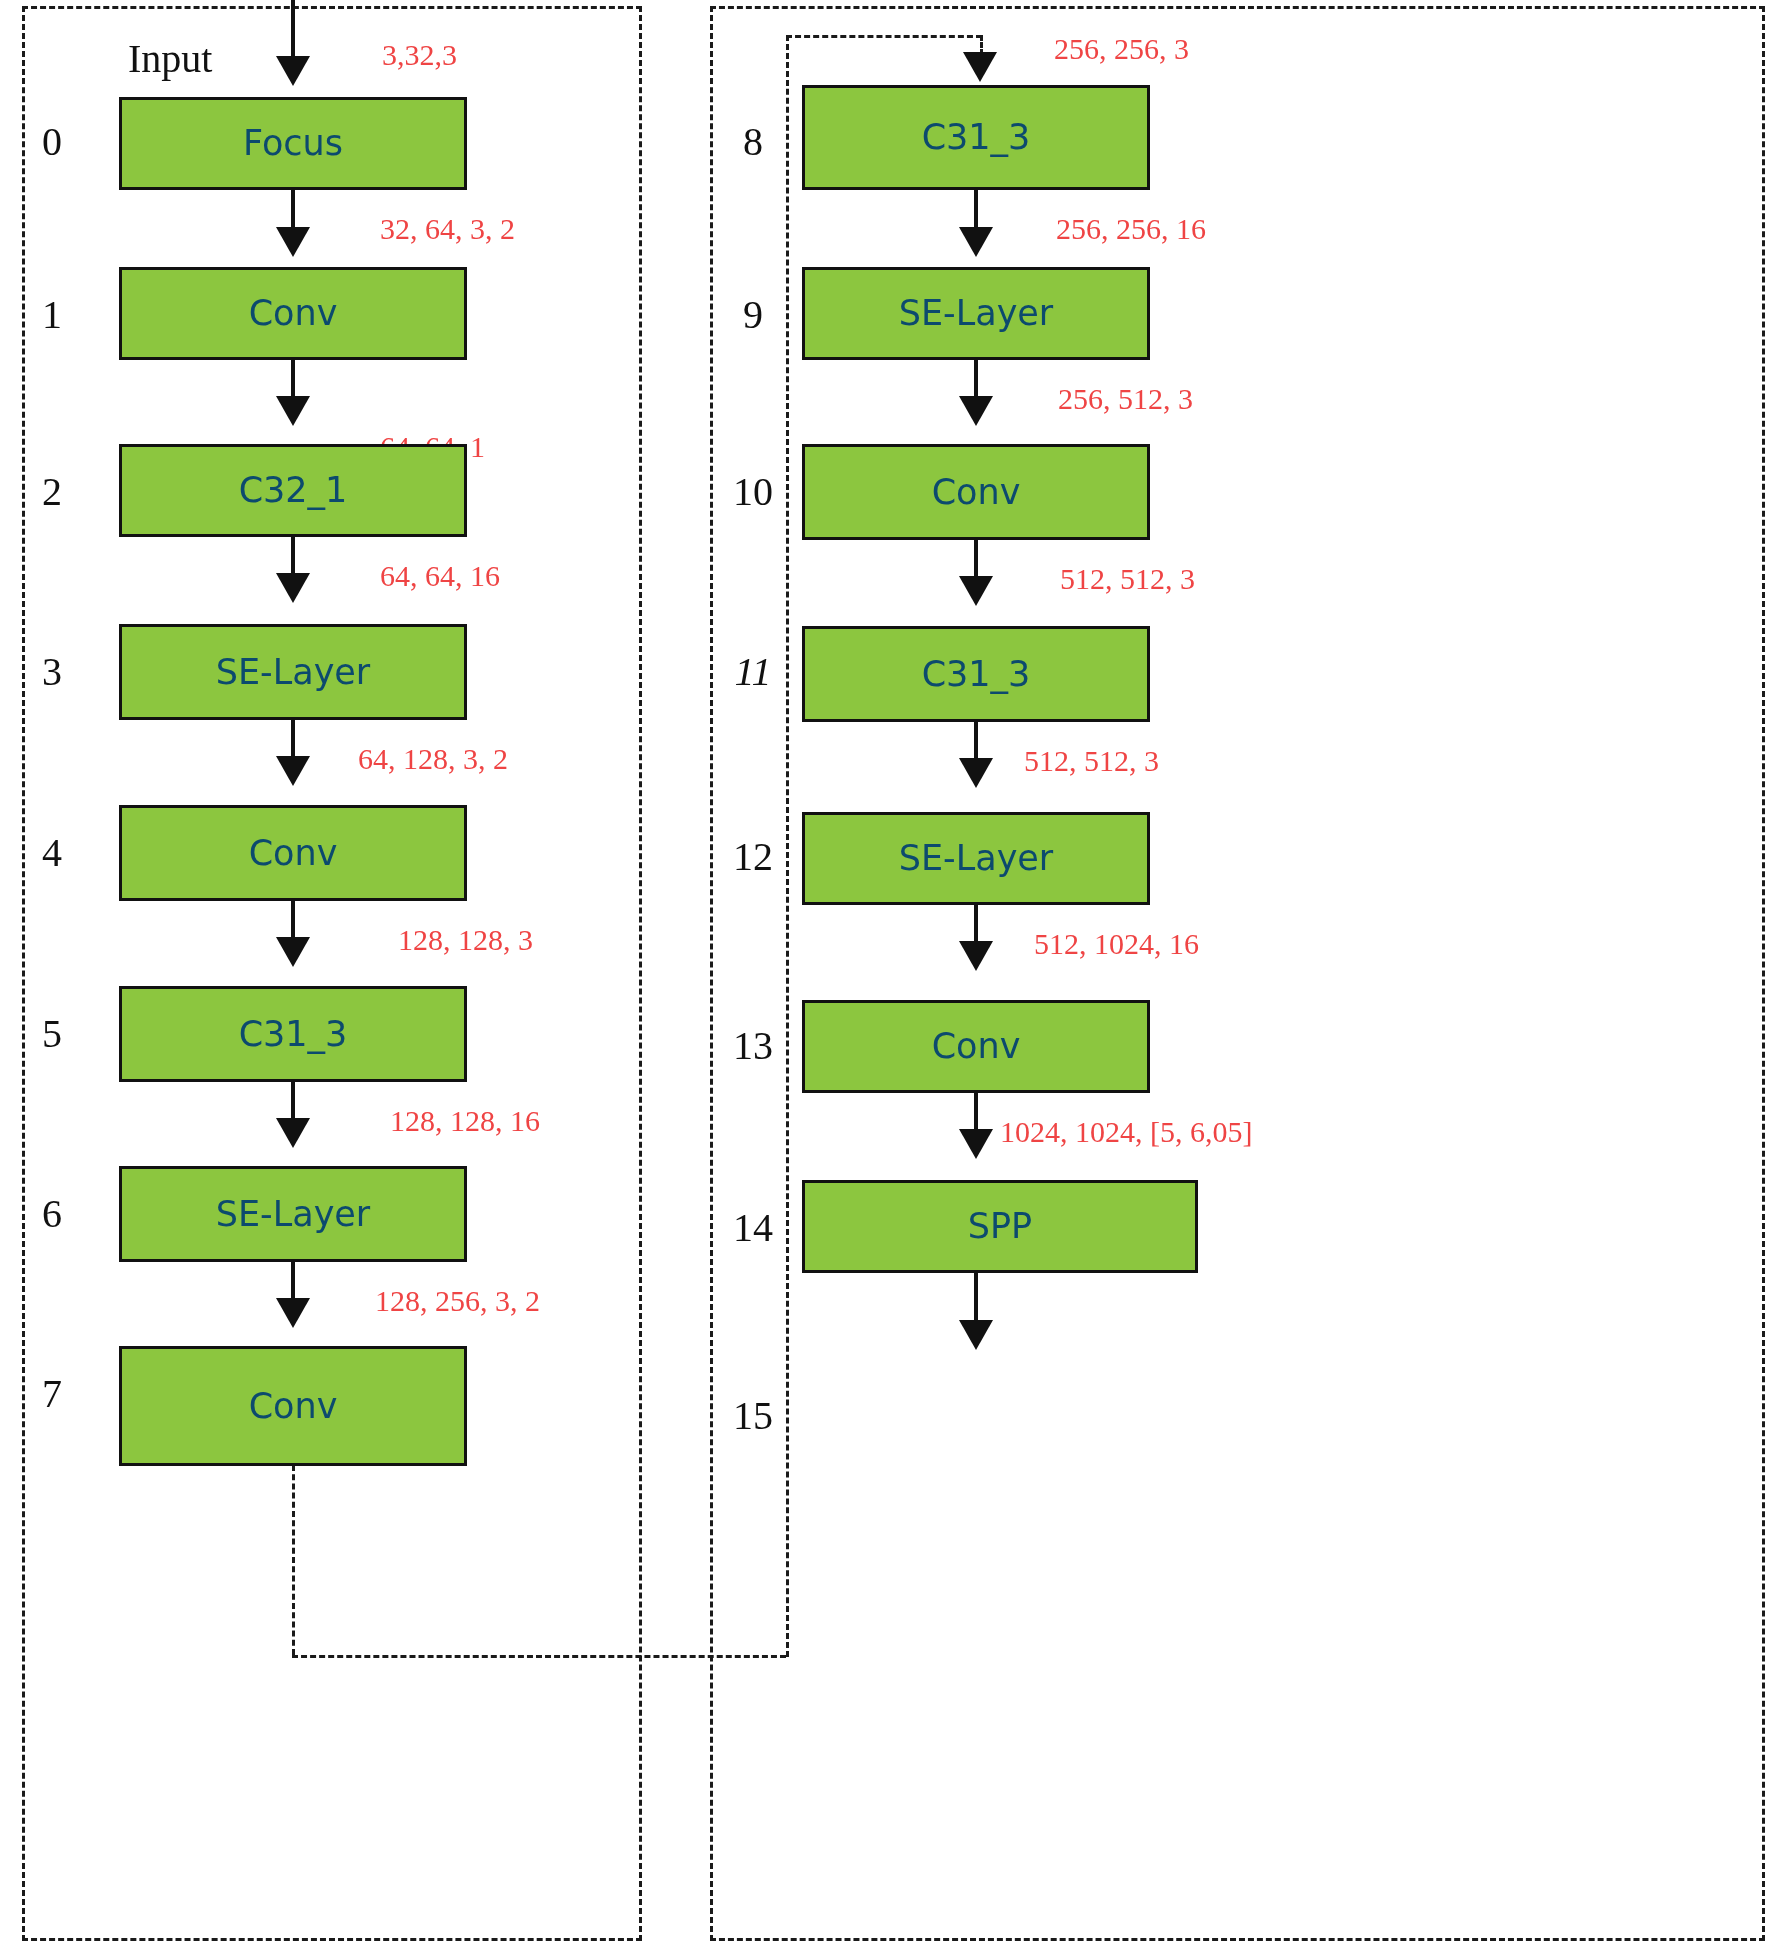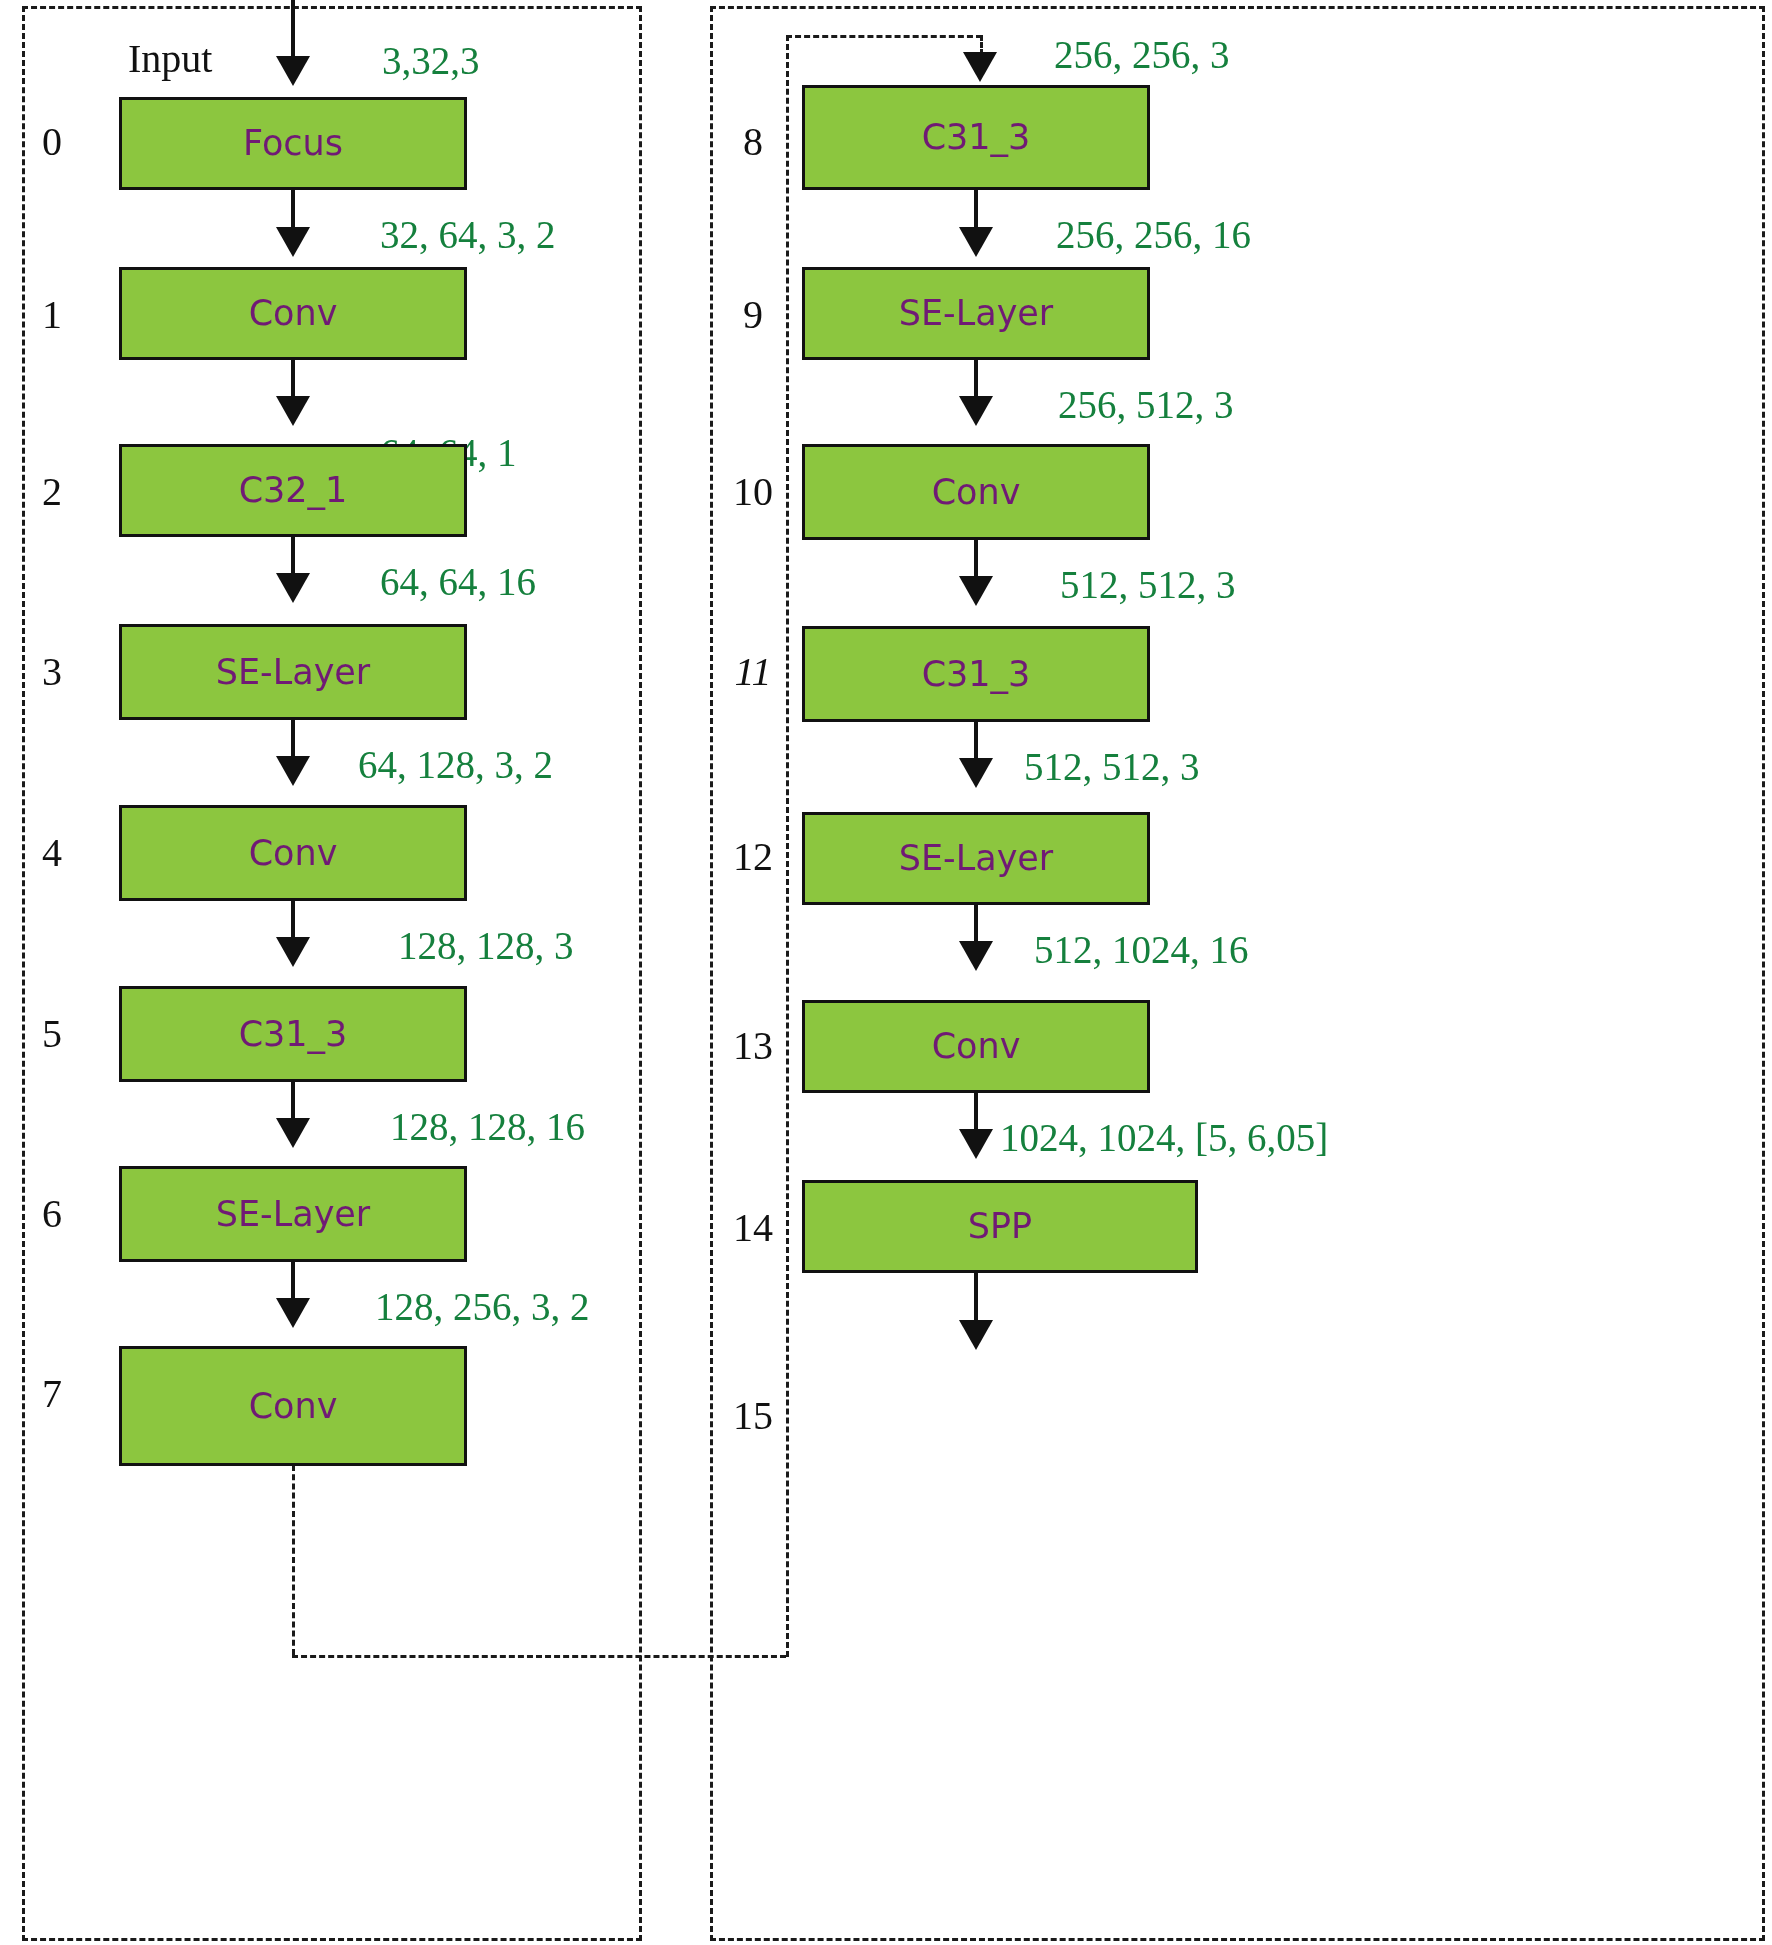--- a/index.html
+++ b/index.html
@@ -12,36 +12,36 @@
   #group-head{left:710px;top:6px;width:1055px;height:1935px;}
 
   
   .dash-seg{position:absolute;background:transparent;}
   .dash-h{border-top:3px dashed #1a1a1a;height:0;}
   .dash-v{border-left:3px dashed #1a1a1a;width:0;}
 
   
   .node{position:absolute;background:#8CC63F;border:3px solid #111111;
         box-sizing:border-box;display:flex;align-items:center;justify-content:center;}
-  .node-label{font-family:"DejaVu Sans", sans-serif;font-size:35px;color:#701a75;
+  .node-label{font-family:"DejaVu Sans", sans-serif;font-size:35px;color:#0c4a6e;
               letter-spacing:0px;line-height:1;white-space:nowrap;}
 
   
   .idx{position:absolute;font-family:"Liberation Serif", serif;font-size:40px;
        color:#111;text-align:center;width:60px;}
 
   
   .edge{position:absolute;width:0;border-left:4px solid #111;}
   .arrowhead{position:absolute;width:0;height:0;
              border-left:17px solid transparent;border-right:17px solid transparent;
              border-top:30px solid #111;}
 
   
-  .ann{position:absolute;font-family:"Liberation Serif", serif;font-size:39px;
-       color:#15803d;white-space:nowrap;}
+  .ann{position:absolute;font-family:"Liberation Serif", serif;font-size:30px;
+       color:#ef4444;white-space:nowrap;}
   .input-lbl{position:absolute;font-family:"Liberation Serif", serif;font-size:40px;color:#111;white-space:nowrap;}
 </style>
 </head>
 <body>
 
 <div id="page">
 
   <div class="group-box" id="group-backbone"></div>
   <div class="group-box" id="group-head"></div>
 

